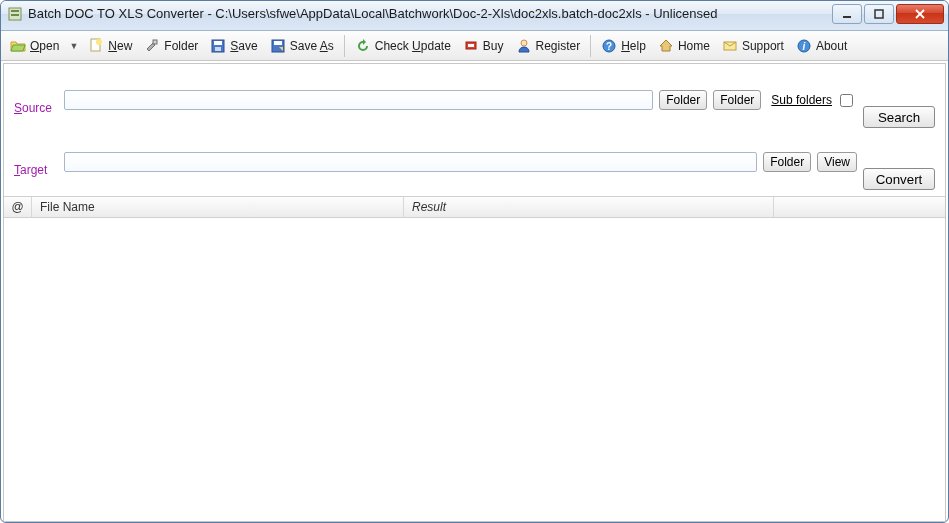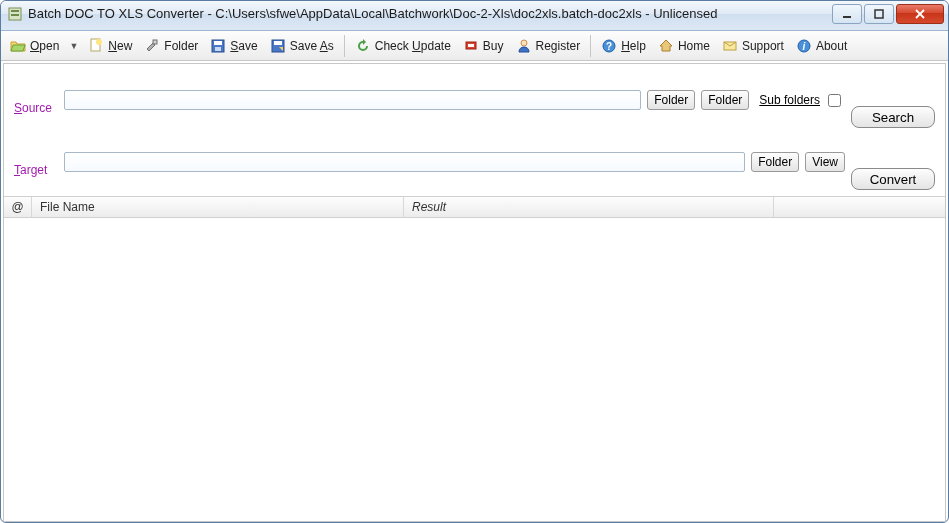--- a/index.html
+++ b/index.html
@@ -102,23 +102,23 @@
     padding:8px 6px;
     border:1px solid #9a9a9a;
     border-radius:3px;
     background:linear-gradient(to bottom,#fdfdfd,#e4e4e4);
     font-size:12px;
     display:flex;align-items:center;
   }
   .sub-lbl { margin-left:4px; white-space:nowrap;text-decoration:underline; }
   .chk { width:13px;height:13px; margin:0 4px 0 2px; }
   .rbtn {
-    width:84px; height:22px;
+    width:72px; height:22px;
     border:1px solid #8a8a8a;
-    border-radius:8px;
+    border-radius:3px;
     background:linear-gradient(to bottom,#fdfdfd,#e4e4e4);
     display:flex;align-items:center;justify-content:center;
     margin-left:auto;
     margin-top:34px;
   }
 
   .listheader {
     height:22px;
     background:linear-gradient(to bottom,#fdfdfd,#ececec);
     border-top:1px solid #d0d0d0;

